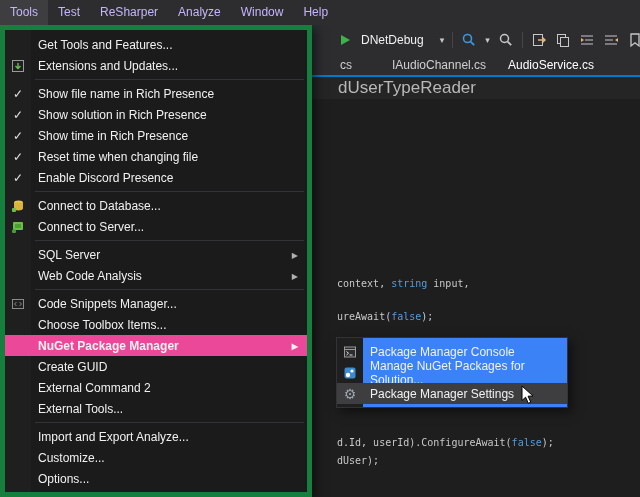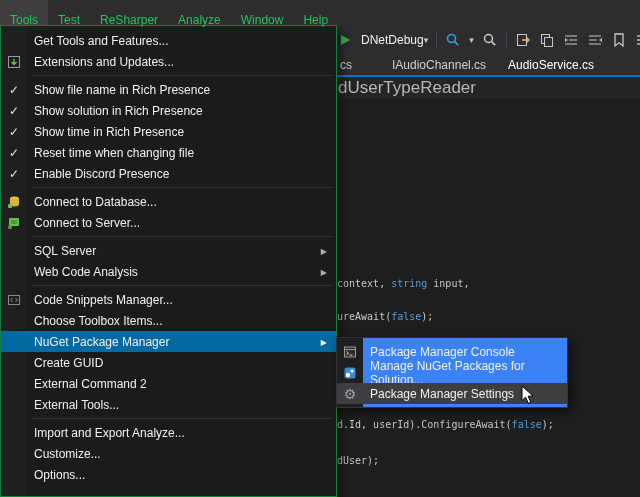--- a/index.html
+++ b/index.html
@@ -2,49 +2,49 @@
 <html><head>
 <meta charset="utf-8">
 <style>
   * { margin:0; padding:0; box-sizing:border-box; }
   html,body { background:#1e1e1e; }
   body { width:640px; height:497px; overflow:hidden; font-family:"Liberation Sans",sans-serif; font-size:12px; color:#f1f1f1; }
   .screen { position:absolute; left:0; top:0; width:640px; height:497px; overflow:hidden; background:#1e1e1e; }
 
   
   .menubar { position:absolute; top:0; left:0; width:640px; height:25px; background:#2d2d30; display:flex; z-index:30; }
-  .mb-item { padding:8px 10px; line-height:25px; color:#22c55e; }
+  .mb-item { padding:0 10px; line-height:25px; color:#c4b5fd; }
   .mb-item.active { background:#3e3e40; }
 
   
   .toolbar { position:absolute; top:25px; left:0; width:640px; height:30px; background:#2d2d30; z-index:5; }
   .toolbar-inner { position:absolute; left:337px; top:0; height:30px; display:flex; align-items:center; gap:8px; }
   .tb-sep { width:1px; height:16px; background:#46464a; }
-  .debug-target { display:flex; align-items:center; gap:0; }
+  .debug-target { display:flex; align-items:center; gap:16px; }
   .chev { font-size:9px; color:#c8c8c8; }
   .tb-ico { width:16px; height:16px; display:flex; align-items:center; justify-content:center; }
 
   
   .tabstrip { position:absolute; top:55px; left:0; width:640px; height:22px; background:#2d2d30; border-bottom:2px solid #007acc; z-index:4; }
   .tab-label { position:absolute; top:0; line-height:20px; color:#d0d0d0; }
   .tab-label.active { color:#ffffff; }
 
   
   .breadcrumb { position:absolute; top:77px; left:0; width:640px; height:22px; background:#252526; z-index:3; }
   .breadcrumb .crumb { position:absolute; left:338px; line-height:22px; font-size:17px; color:#b8b8b8; }
 
   
   .code-line { position:absolute; z-index:2; font-family:"DejaVu Sans Mono","Liberation Mono",monospace; font-size:10px; color:#c8c8c8; white-space:pre; }
   .kw { color:#569cd6; }
 
   
-  .menu { position:absolute; left:0; top:25px; width:337px; height:472px; background:#1b1b1c; border:1px solid #15803d; box-shadow:4px 4px 10px rgba(0,0,0,0.5); z-index:20; padding-top:4px; }
+  .menu { position:absolute; left:0; top:25px; width:312px; height:472px; background:#1b1b1c; border:5px solid #15803d; box-shadow:4px 4px 10px rgba(0,0,0,0.5); z-index:20; padding-top:4px; }
   .menu .gutter { position:absolute; left:0; top:0; bottom:0; width:26px; background:#1f1f20; }
   .mi { position:relative; height:21px; display:flex; align-items:center; padding-left:33px; padding-right:8px; color:#f1f1f1; }
-  .mi.hl { background:#0369a1; }
+  .mi.hl { background:#ec4899;font-weight:bold; }
   .check { position:absolute; left:8px; top:50%; transform:translateY(-50%); font-size:12px; color:#e0e0e0; }
   .ico { position:absolute; left:5px; top:50%; transform:translateY(-50%); width:16px; height:16px; display:flex; align-items:center; justify-content:center; }
   .shortcut { margin-left:auto; padding-right:38px; color:#f1f1f1; }
   .sub-arrow { position:absolute; right:9px; top:50%; transform:translateY(-50%); font-size:8px; color:#b0b0b0; }
   .mi.hl .sub-arrow { color:#f1f1f1; }
   .menu-sep { height:1px; background:#333337; margin:3px 3px 3px 30px; }
 
   
   .submenu { position:absolute; left:336px; top:337px; width:232px; background:#3b82f6; border:1px solid #333337; box-shadow:4px 4px 10px rgba(0,0,0,0.5); z-index:25; padding:3px 0; }
   .submenu .gutter { position:absolute; left:0; top:0; bottom:0; width:26px; background:#1f1f20; }
@@ -54,21 +54,21 @@
 
   .cursor { position:absolute; left:521px; top:385px; z-index:50; }
 </style>
 </head>
 <body>
 
 <div class="screen">
 
   <div class="code-line" style="left:337px; top:278px;"><span>context, </span><span class="kw">string</span><span> input,</span></div>
   <div class="code-line" style="left:337px; top:311px;"><span>ureAwait(</span><span class="kw">false</span><span>);</span></div>
-  <div class="code-line" style="left:337px; top:419px;"><span>d.Id, userId).ConfigureAwait(</span><span class="kw">false</span><span>);</span></div>
+  <div class="code-line" style="left:337px; top:437px;"><span>d.Id, userId).ConfigureAwait(</span><span class="kw">false</span><span>);</span></div>
   <div class="code-line" style="left:337px; top:455px;"><span>dUser);</span></div>
   <div class="code-line" style="left:337px; top:512px;"><span class="kw">se</span><span>);</span></div>
 
   <div class="breadcrumb">
     <span class="crumb">dUserTypeReader</span>
   </div>
 
   <div class="tabstrip">
     <span class="tab-label" style="left:340px;">cs</span>
     <span class="tab-label" style="left:392px;">IAudioChannel.cs</span>

